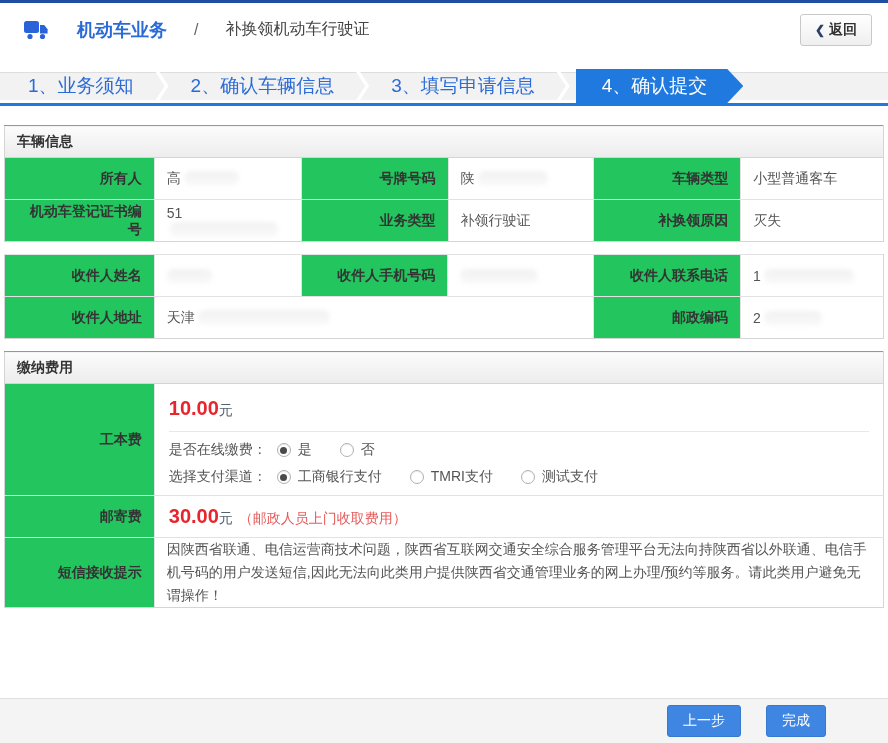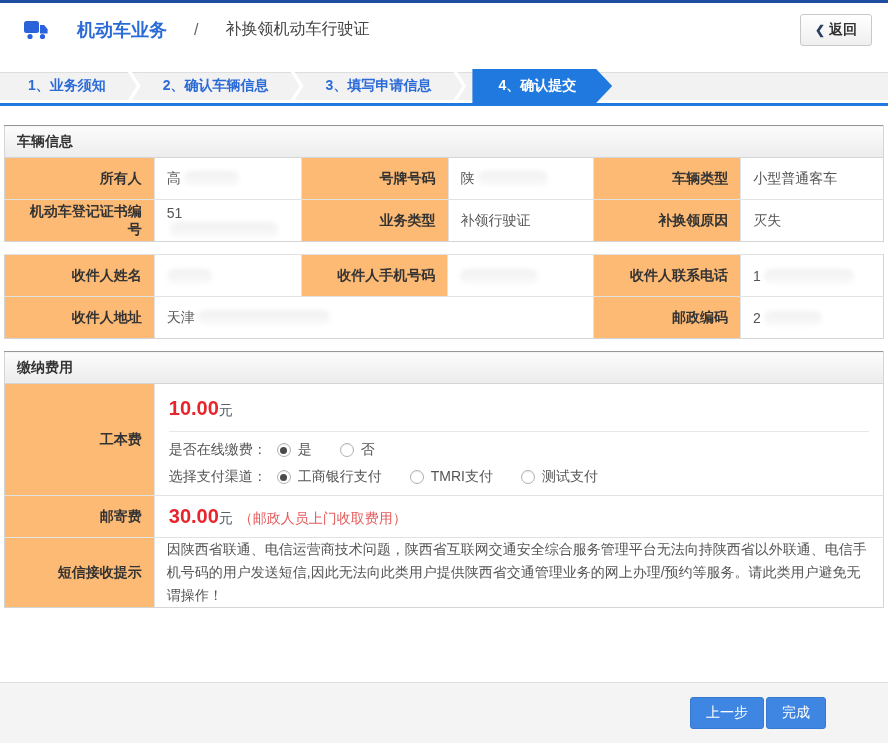--- a/index.html
+++ b/index.html
@@ -52,21 +52,21 @@
     position: absolute; top: 3px; left: 0; right: 0; height: 28px;
     background: #f2f2f2; border-top: 1px solid #dedede;
   }
   .stepbar-underline {
     position: absolute; bottom: 0; left: 0; right: 0; height: 3px;
     background: #2079df;
   }
   .steps { position: absolute; top: 3px; left: 0; height: 28px; display: flex; align-items: stretch; }
   .step {
     display: flex; align-items: center;
-    color: #2b6bd7; font-size: 14px; font-weight: bold;
+    color: #2b6bd7; font-size: 19px; font-weight: normal;
     padding: 0 22px;
     white-space: nowrap;
   }
   .step.first { padding-left: 28px; }
   .step-sep {
     width: 13px; height: 28px; background: #ffffff;
     clip-path: polygon(0 0, 4px 0, 13px 14px, 4px 28px, 0 28px, 9px 14px);
   }
   .step.active {
     position: relative;
@@ -95,21 +95,21 @@
     color: #333;
     text-align: left;
     height: 32px;
     padding: 0 12px;
   }
   .info-table td { border: 1px solid #e2e2e2; height: 42px; }
   .info-table tr > td:first-child { border-left: 1px solid #d5d5d5; }
   .info-table tr > td:last-child { border-right: 1px solid #d5d5d5; }
   .info-table tr:last-child > td { border-bottom: 1px solid #d5d5d5; }
   td.lbl {
-    background: #fdba74;
+    background: #22c55e;
     font-weight: bold;
     color: #333;
     text-align: right;
     padding: 0 12px;
   }
   td.val { background: #fff; color: #555; padding: 0 12px; }
   .blur-mask {
     display: inline-block;
     height: 15px;
     background: linear-gradient(#f1f1f1, #fafafa);
@@ -168,28 +168,28 @@
     border-radius: 3px;
     cursor: pointer;
     vertical-align: top;
   }
   .sms-tip-cell { color: #e06a6a; font-size: 14px; line-height: 23px; padding: 10px 14px; }
 
   
   .page-footer {
     position: absolute;
     left: 0; right: 0; bottom: 0;
-    height: 61px;
+    height: 45px;
     background: #f4f4f4;
     border-top: 1px solid #dedede;
     display: flex;
     align-items: center;
     justify-content: flex-end;
     padding-right: 62px;
-    gap: 2px;
+    gap: 25px;
   }
   .primary-btn {
     background: #3f86e3;
     border: 1px solid #3679d0;
     color: #fff;
     font-size: 14px;
     padding: 6px 15px;
     border-radius: 3px;
     cursor: pointer;
     font-family: inherit;

